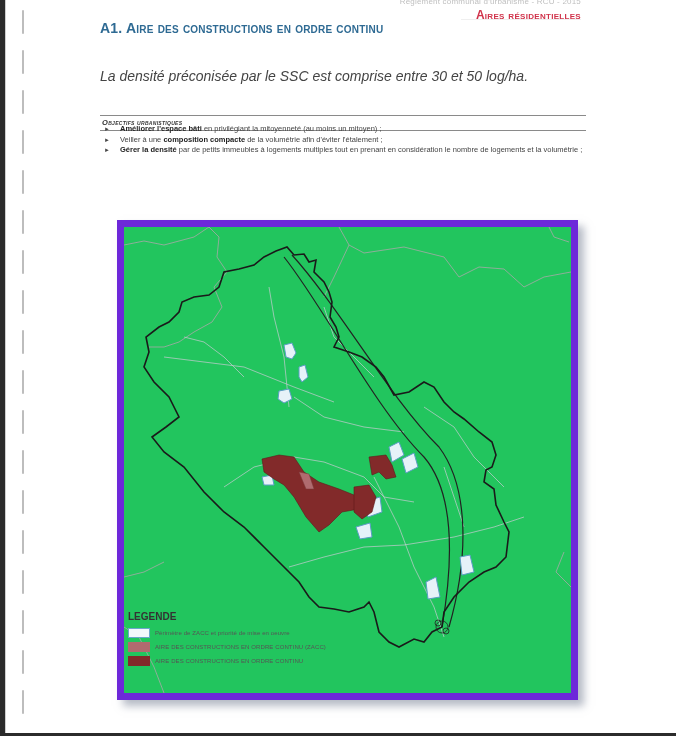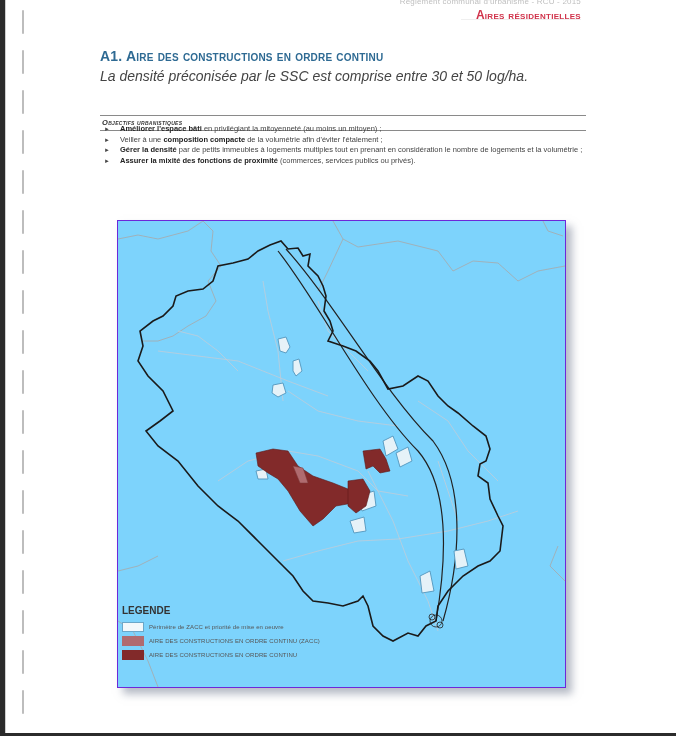--- a/index.html
+++ b/index.html
@@ -28,21 +28,21 @@
     .header-section {
       position: absolute; right: 96px; top: 8px;
       font-size: 12px; color: #d0324a; letter-spacing: 0.3px;
       font-variant: small-caps; font-weight: bold;
     }
     .header-rule {
       position: absolute; right: 96px; top: 19px; width: 120px; height: 1px;
       background: #efefef;
     }
     .title {
-      position: absolute; left: 94px; top: 48px;
+      position: absolute; left: 94px; top: 20px;
       font-size: 14px; font-weight: bold; color: #2e6a93;
       font-variant: small-caps; letter-spacing: 0.2px;
     }
     .intro {
       position: absolute; left: 94px; top: 68px;
       font-size: 14px; font-style: italic; color: #444;
     }
     .obj-box {
       position: absolute; left: 94px; top: 115px; width: 486px; height: 14px;
       border-top: 1px solid #8a8a8a; border-bottom: 1px solid #8a8a8a;
@@ -57,21 +57,21 @@
       position: relative; padding-left: 16px; font-size: 7.5px; color: #444;
       line-height: 10.5px; margin-bottom: 0;
     }
     .objectives li .bullet {
       position: absolute; left: 0; top: 0; font-size: 6px; color: #444;
     }
     .objectives li b { color: #222; }
 
     .map-wrap {
       position: absolute; left: 117px; top: 220px; width: 447px; height: 466px;
-      background: #7dd3fc; border: 1px solid #6d28d9;
+      background: #22c55e; border: 7px solid #6d28d9;
       box-shadow: 6px 6px 8px rgba(120,130,150,0.55);
     }
     .map-wrap svg { position: absolute; left: 0; top: 0; }
     .legend { position: absolute; left: 4px; top: 384px; }
     .legend-title {
       font-size: 10px; font-weight: bold; color: #333; margin-bottom: 4px;
     }
     .legend-row { display: flex; align-items: center; height: 14px; }
     .swatch { width: 22px; height: 10px; margin-right: 5px; box-sizing: border-box; }
     .swatch.zacc { border: 1px solid #6aa7c9; background: #f2f8fb; }
@@ -121,24 +121,20 @@
       <span></span><b>Améliorer l'espace bâti</b><span> en privilégiant la mitoyenneté (au moins un mitoyen) ;</span>
     </li>
     <li>
       <span class="bullet">►</span>
       <span>Veiller à une </span><b>composition compacte</b><span> de la volumétrie afin d'éviter l'étalement ;</span>
     </li>
     <li>
       <span class="bullet">►</span>
       <span></span><b>Gérer la densité</b><span> par de petits immeubles à logements multiples tout en prenant en considération le nombre de logements et la volumétrie ;</span>
     </li>
-    <li>
-      <span class="bullet">►</span>
-      <span></span><b>Assurer la mixité des fonctions de proximité</b><span> (commerces, services publics ou privés).</span>
-    </li>
   </ul>
 </div>
 
 <div class="map-wrap">
   <svg width="447" height="466" viewBox="0 0 447 466">
 
     <g fill="none" stroke="#a8a8a8" stroke-width="0.8">
       <path d="M0,18 L20,14 L40,18 L70,10 L85,0"></path>
       <path d="M85,0 L95,10 L93,30 L103,45 L90,60 L98,80 L88,95 L70,105 L55,115 L40,120 L25,120"></path>
       <path d="M215,0 L225,18 L240,26 L280,20 L320,30 L335,50 L355,40 L380,42 L400,60 L420,50 L447,45"></path>

